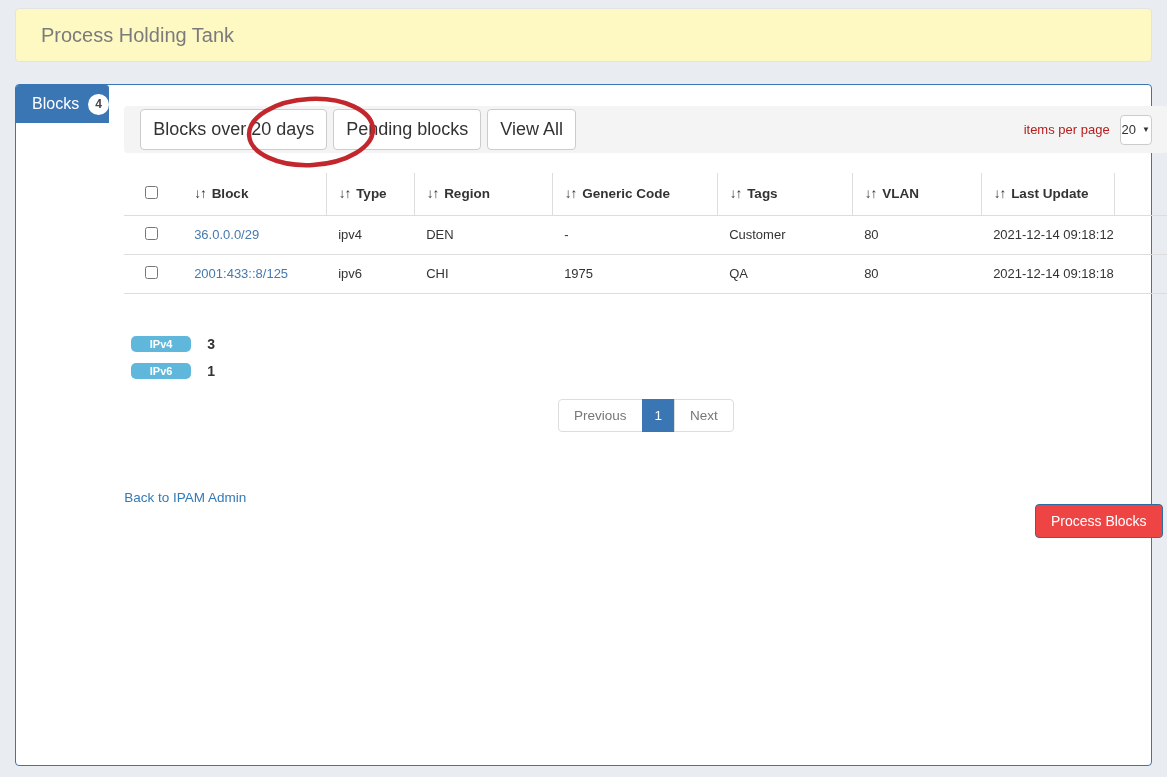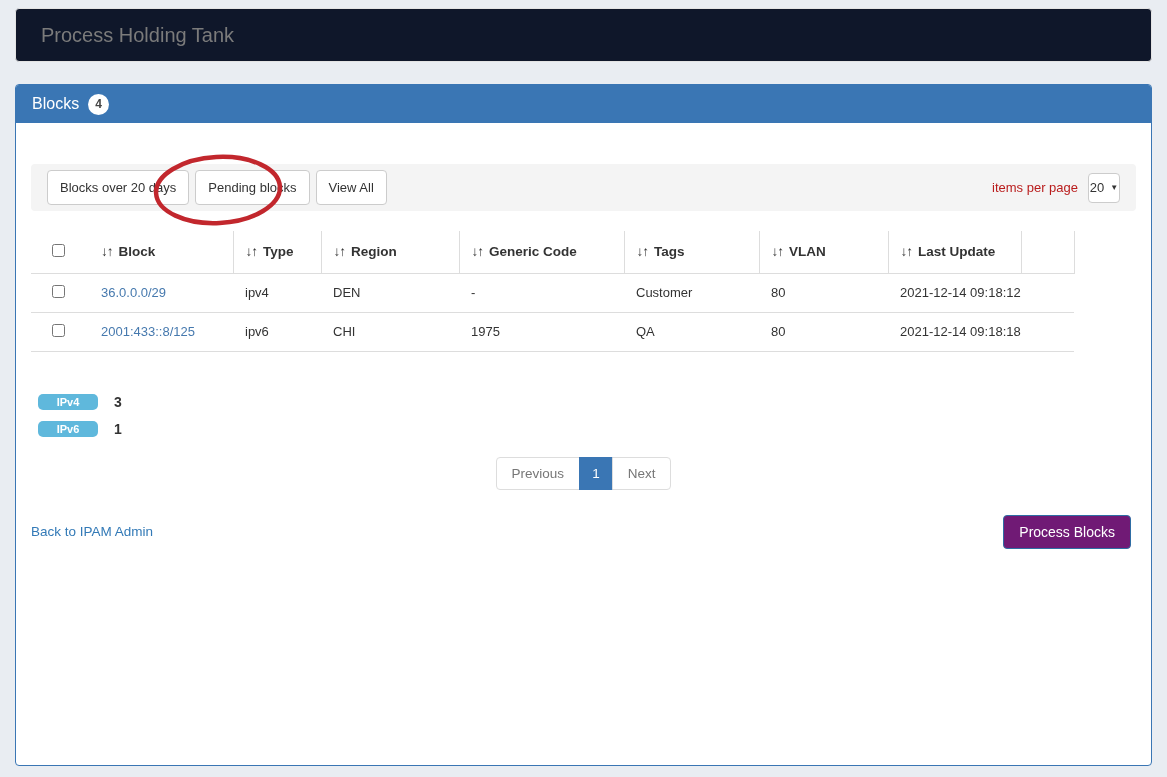--- a/index.html
+++ b/index.html
@@ -7,39 +7,38 @@
   body {
     font-family: "Liberation Sans", "DejaVu Sans", sans-serif;
     background: #e9edf2;
     color: #333;
     overflow: hidden;
   }
   
   .top-bar {
     margin: 8px 15px 0 15px;
     height: 54px;
-    background: #0f172a;
+    background: #fef9c3;
     border: 1px solid #e3e3e3;
     border-radius: 4px;
     display: flex;
     align-items: center;
     padding-left: 25px;
   }
   .top-bar .title { font-size: 20px; color: #7b7b7b; }
 
   
   .panel {
     margin: 22px 15px 0 15px;
     height: 682px;
     background: #fff;
     border: 1px solid #3a76b4;
     border-radius: 4px;
     display: flex;
-    flex-direction: column;
-    gap: 20px;
+    flex-direction: row;
   }
   .panel-heading {
     height: 38px;
     background: #3a76b4;
     border-radius: 3px 3px 0 0;
     display: flex;
     align-items: center;
     padding-left: 16px;
     color: #fff;
   }
@@ -69,21 +68,21 @@
     align-items: center;
     justify-content: space-between;
     padding: 0 16px;
   }
   .filter-group { display: flex; gap: 6px; }
   .btn-default {
     background: #fff;
     border: 1px solid #ccc;
     border-radius: 4px;
     color: #333;
-    font-size: 13px;
+    font-size: 18px;
     padding: 9px 12px;
     cursor: pointer;
     font-family: inherit;
   }
   .per-page { display: flex; align-items: center; gap: 10px; }
   .per-page-label { font-size: 13px; color: #b91c1c; }
   .select-box {
     background: #fff;
     border: 1px solid #ccc;
     border-radius: 4px;
@@ -183,28 +182,29 @@
   .footer-actions {
     margin-top: 25px;
     display: flex;
     align-items: center;
     justify-content: space-between;
     padding-right: 5px;
     gap: 17px;
   }
   a.back-link { color: #337ab7; font-size: 13.5px; text-decoration: none; cursor: pointer; }
   .btn-primary {
-    background: #701a75;
+    background: #ef4444;
     border: 1px solid #2e6da4;
     border-radius: 4px;
     color: #fff;
     font-size: 14px;
     padding: 8px 15px;
     cursor: pointer;
     font-family: inherit;
+    margin-top: 47px;
   }
 </style>
 </head>
 <body>
 
 <div class="top-bar">
   <span class="title">Process Holding Tank</span>
 </div>
 
 <div class="panel">

